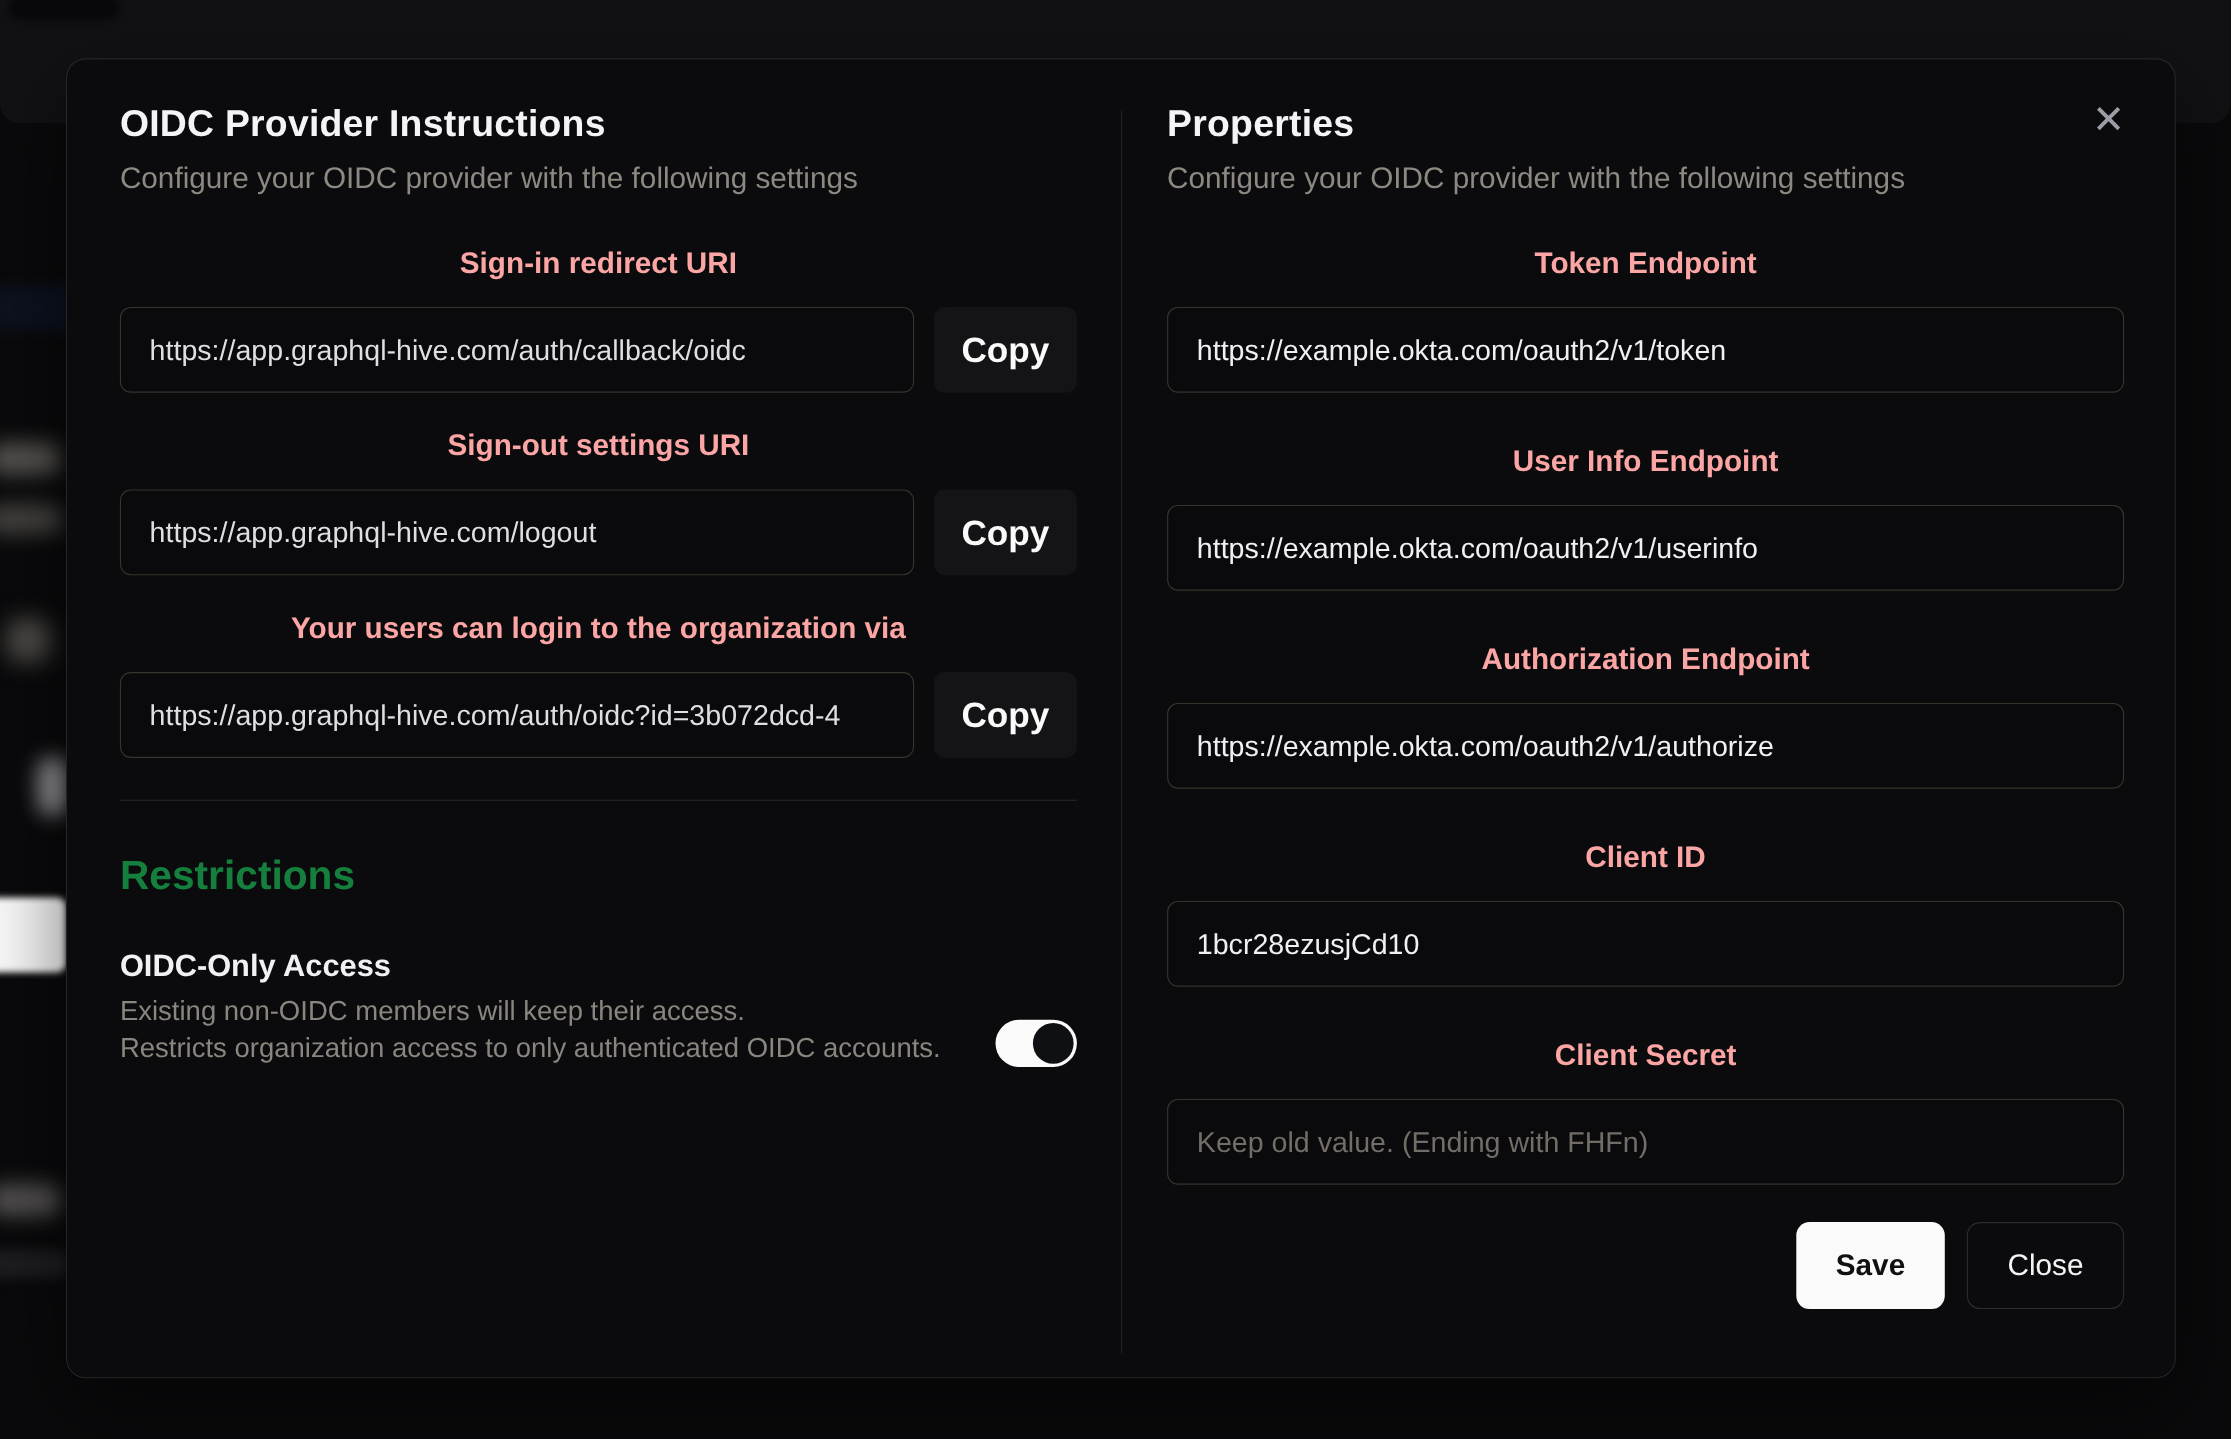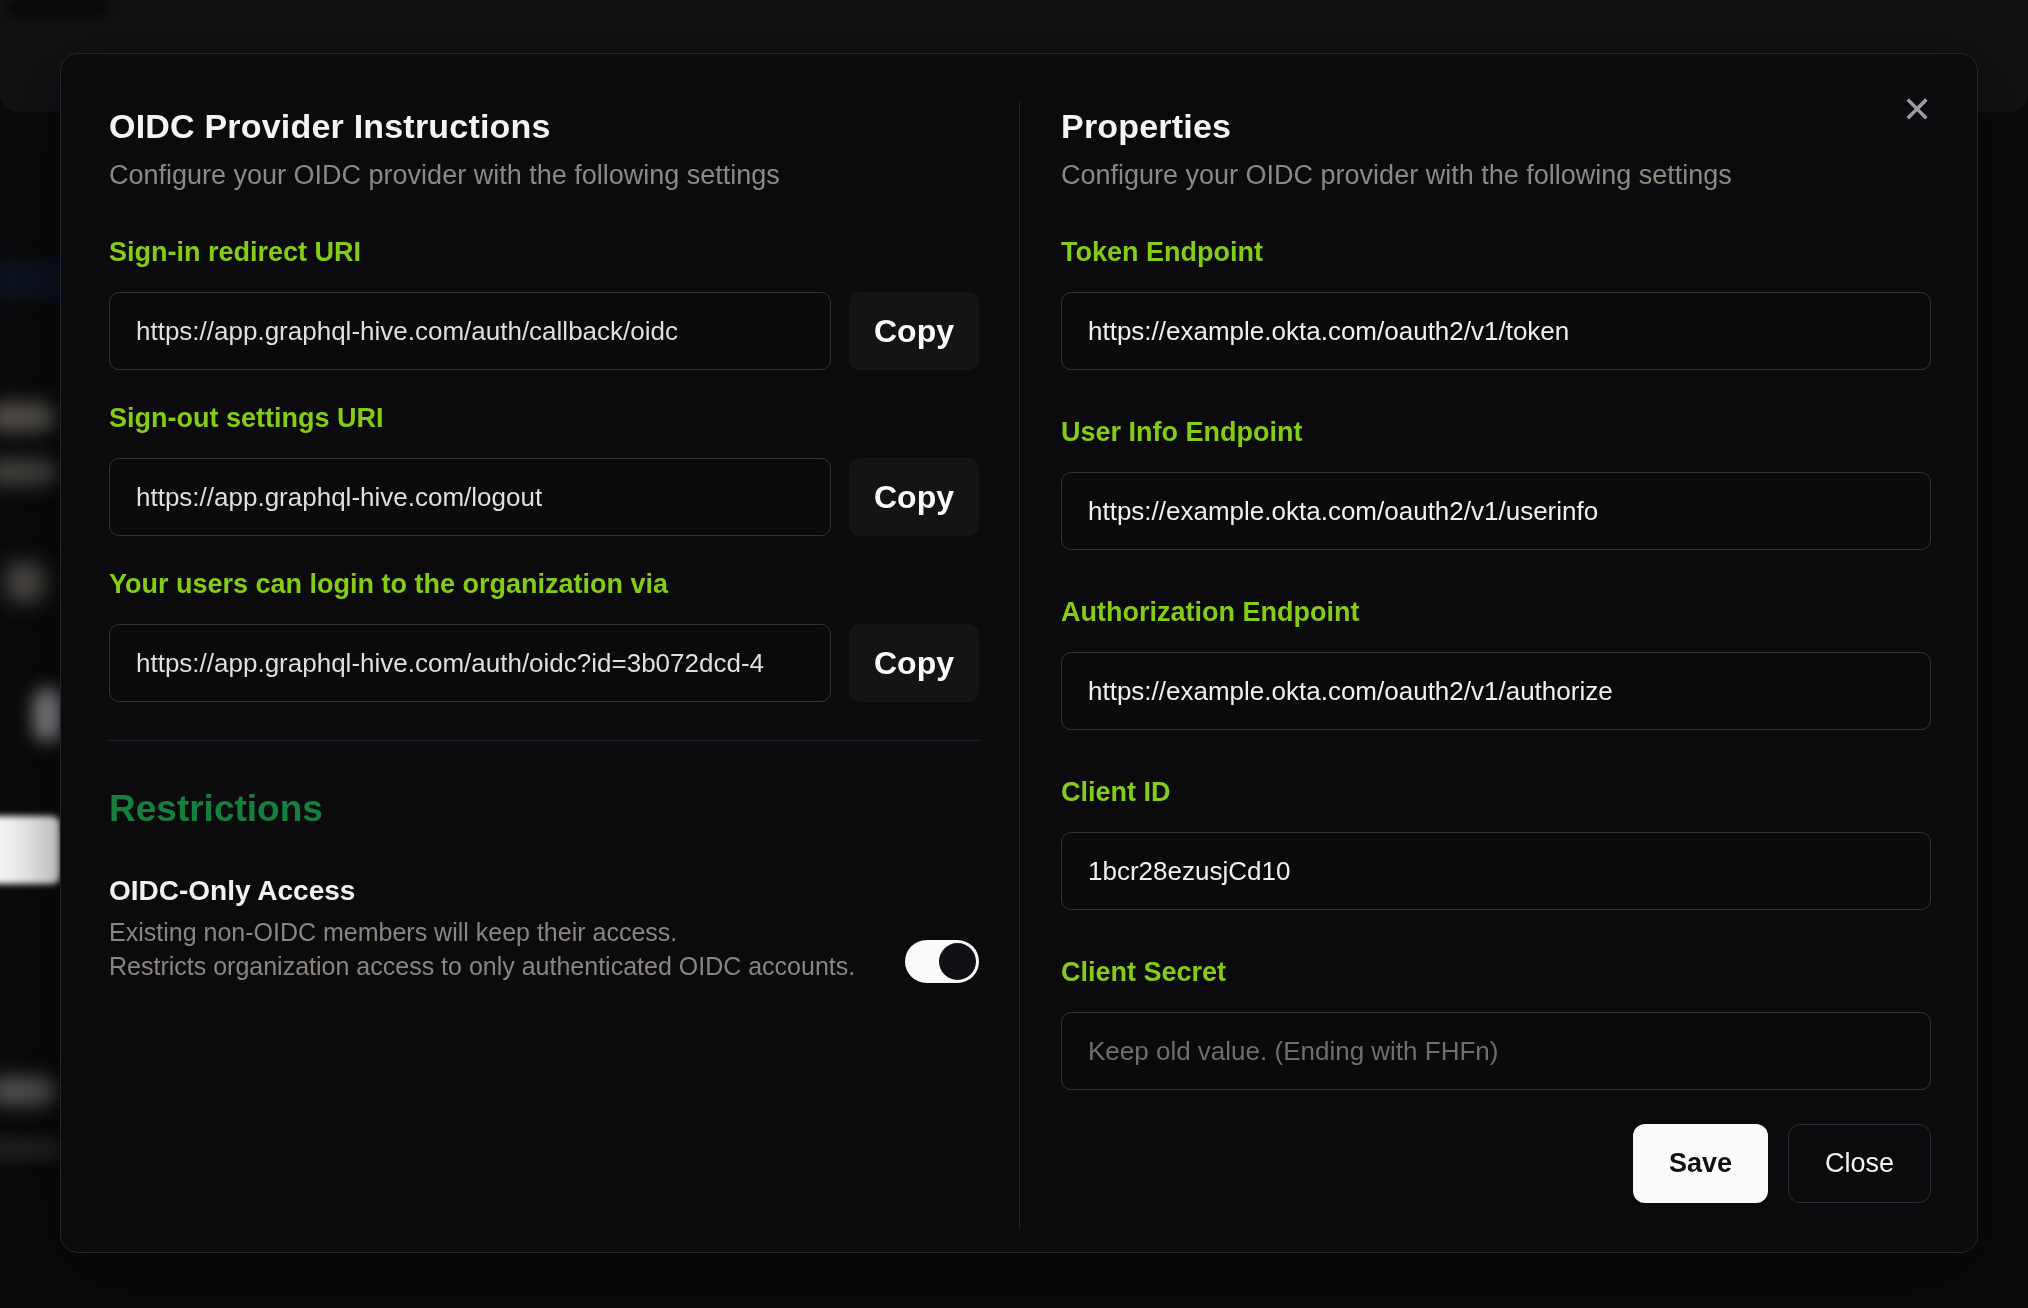--- a/index.html
+++ b/index.html
@@ -43,37 +43,37 @@
     width: 52px; height: 52px;
     background: transparent; border: none; cursor: pointer;
     color: #9b9ea4; font-size: 36px; line-height: 52px; text-align: center;
     font-family: "DejaVu Sans", sans-serif;
   }
   .vdivider {
     position: absolute; left: 958px; top: 47px; bottom: 22px; width: 1px;
     background: #232327;
   }
 
-  .col { position: absolute; top: 44px; width: 870px; }
+  .col { position: absolute; top: 31px; width: 870px; }
   .col-left  { left: 48px; }
   .col-right { left: 1000px; }
 
   h2.dlg-title {
     margin-top: 8px;
     font-size: 34px; line-height: 40px; font-weight: 700;
     color: #f4f4f6; letter-spacing: .2px;
   }
   .dlg-subtitle {
     margin-top: 12px;
     font-size: 27px; line-height: 34px; font-weight: 400;
     color: #8d8882;
   }
 
   .field-label {
-    font-size: 27px; line-height: 32px; font-weight: 700; color: #84cc16;
+    font-size: 27px; line-height: 32px; font-weight: 700; color: #fca5a5; text-align: center;
   }
   .mt-first { margin-top: 44px; }
   .mt-label-left { margin-top: 32px; }
   .mt-label-right { margin-top: 46px; }
 
   .input-row { display: flex; gap: 18px; margin-top: 24px; }
   .text-input {
     flex: 1 1 auto; height: 78px;
     background: #0a0a0c;
     border: 1px solid #37332d;

